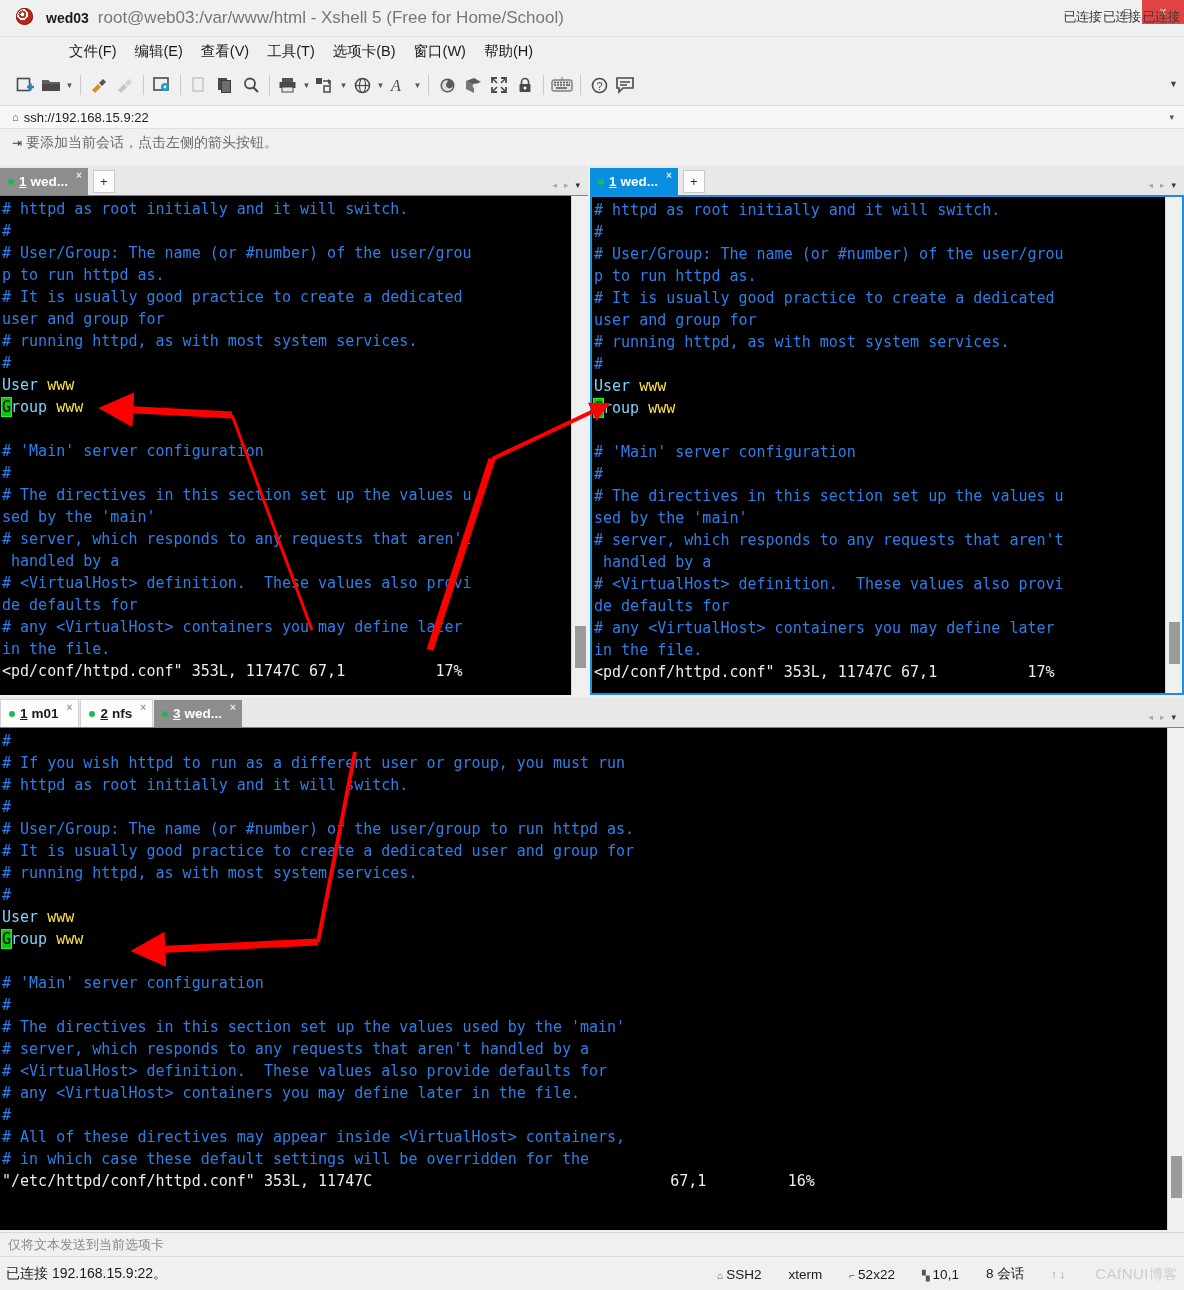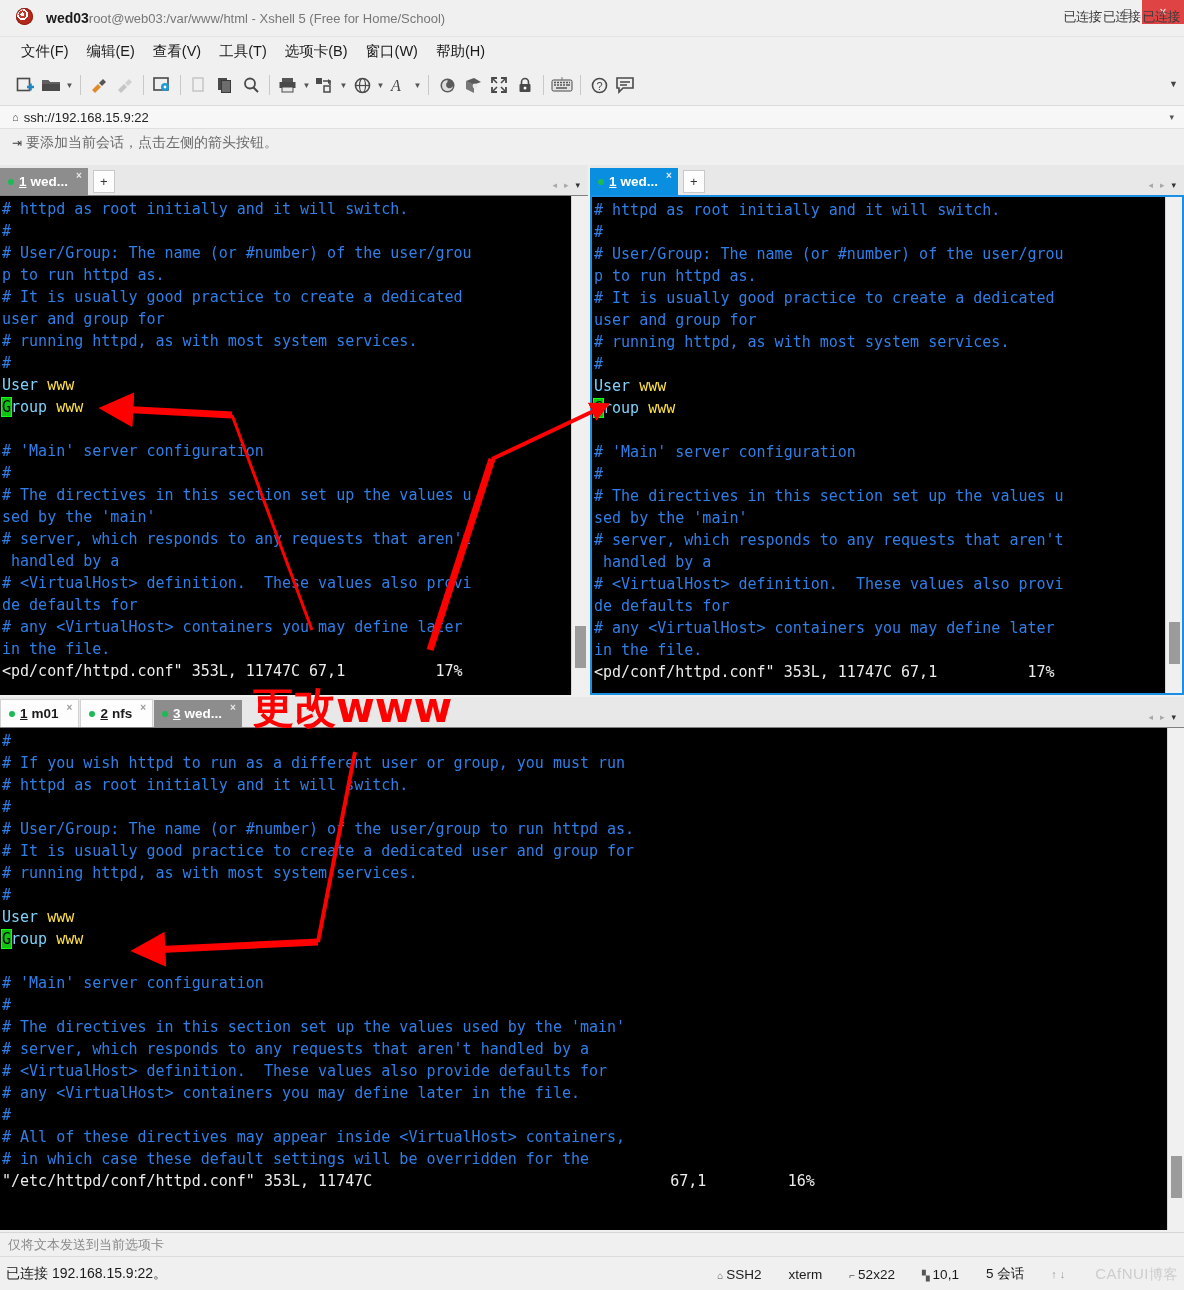--- a/index.html
+++ b/index.html
@@ -18,35 +18,35 @@
   .app-icon{
     width:20px;height:20px;margin-left:16px;margin-right:10px;
     position:relative;
   }
   .app-icon .spiral{
     width:17px;height:17px;border-radius:50%;
     background:radial-gradient(circle at 38% 38%,#ffffff 0 2px,#c0392b 2px 4px,#ffffff 4px 5.5px,#b5291c 5.5px 9px);
     box-shadow:inset 0 0 0 1px #8e1e12;
   }
   .title-name{font-weight:bold;font-size:14px;color:#1a1a1a;}
-  .title-path{font-size:13px;color:#777;white-space:nowrap;text-align:right;}
+  .title-path{font-size:17px;color:#777;margin-left:9px;white-space:nowrap;text-align:right;}
   .win-ctrl{position:absolute;right:0;top:0;height:28px;display:flex;}
   .win-btn{width:29px;height:24px;display:flex;align-items:center;justify-content:center;
     font-size:12px;color:#333;}
   .win-btn.min{}
   .win-btn.max{}
   .win-btn.close{background:#e04343;color:#fff;width:42px;}
   .conn-overlay{
     position:absolute;right:4px;top:8px;display:flex;gap:2px;
     font-size:13px;color:#3c3c3c;pointer-events:none;
   }
   .conn-overlay span{letter-spacing:-0.5px;}
 
   
-  .menubar{height:28px;display:flex;align-items:center;padding-left:14px;gap:4px;background:#f0f0f0;}
+  .menubar{height:28px;display:flex;align-items:center;padding-left:14px;gap:4px;background:#f0f0f0;margin-left:48px;}
   .menu-item{font-size:14.5px;color:#1a1a1a;padding:3px 7px;white-space:nowrap;}
 
   
   .toolbar{height:40px;background:#f0f0f0;display:flex;align-items:center;padding-left:12px;
     border-bottom:1px solid #dcdcdc;position:relative;}
   .tb{width:26px;height:26px;display:flex;align-items:center;justify-content:center;color:#4a4a4a;}
   .tb svg{display:block;}
   .tb-caret{width:11px;height:26px;display:flex;align-items:center;justify-content:center;
     font-size:8px;color:#555;}
   .tb-sep{width:1px;height:20px;background:#c9c9c9;margin:0 5px;}
@@ -401,21 +401,21 @@
   <span class="sendbar-text">仅将文本发送到当前选项卡</span>
 </div>
 
 <div class="statusbar">
   <span class="sb-left">已连接 192.168.15.9:22。</span>
   <span class="sb-right">
     <span><span class="ico">⌂</span><span>SSH2</span></span>
     <span>xterm</span>
     <span><span class="ico">⌐</span><span>52x22</span></span>
     <span><span class="ico">▚</span><span>10,1</span></span>
-    <span>5 会话</span>
+    <span>8 会话</span>
     <span class="sb-arrows">↑↓</span>
     <span class="watermark"><span>CAfNUI</span><span class="small">博客</span></span>
   </span>
 </div>
 
 <div class="overlay">
   <svg width="1184" height="1290">
     <defs>
       <marker id="ah" markerWidth="5" markerHeight="5" refX="2.2" refY="2.5" orient="auto">
         <path d="M0,0 L5,2.5 L0,5 z" fill="#ff0000"></path>
@@ -424,14 +424,13 @@
 
     <path d="M232,415 L118,409" stroke="#ff0000" stroke-width="7" fill="none" marker-end="url(#ah)"></path>
     <path d="M312,630 L232,415" stroke="#ff0000" stroke-width="3" fill="none"></path>
 
     <path d="M492,459 L600,408" stroke="#ff0000" stroke-width="4" fill="none" marker-end="url(#ah)"></path>
     <path d="M430,650 L492,459" stroke="#ff0000" stroke-width="7" fill="none"></path>
 
     <path d="M318,942 L150,950" stroke="#ff0000" stroke-width="7" fill="none" marker-end="url(#ah)"></path>
     <path d="M355,752 L318,942" stroke="#ff0000" stroke-width="4" fill="none"></path>
   </svg>
-  <div class="anno-text" style="left:252px;top:680px;font-size:42px;">更改www</div>
 </div>
 
 </body></html>

